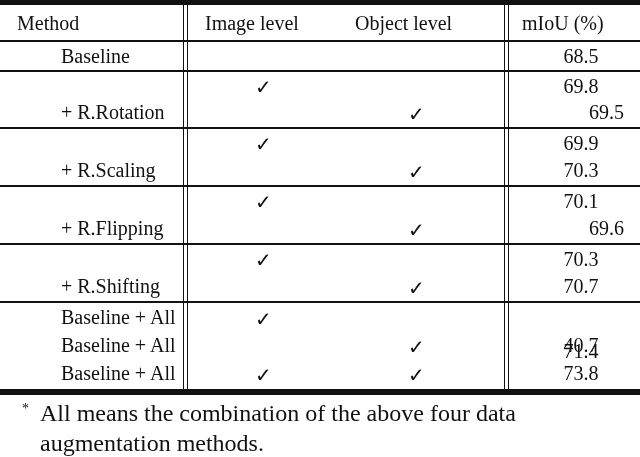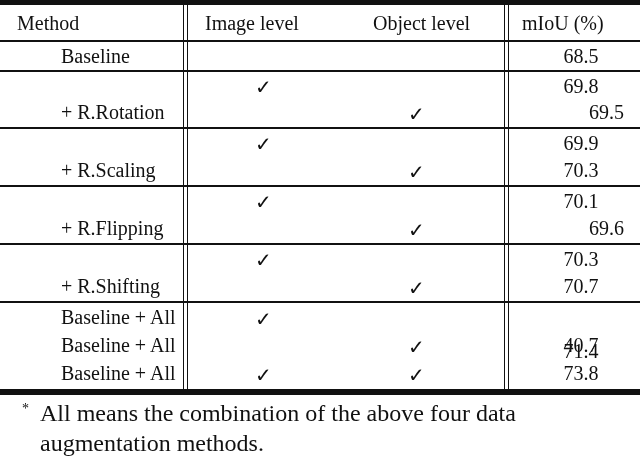--- a/index.html
+++ b/index.html
@@ -12,21 +12,21 @@
     .rule-thin { position: absolute; left: 0; width: 640px; height: 2px; background: #111; }
     .vline { position: absolute; width: 2px; background: #111; }
     .cell { position: absolute; font-size: 20px; line-height: 28px; white-space: nowrap; }
     .method { left: 17px; margin-left: 44px; }
     .col-img { left: 255px; }
     .col-obj { left: 408px; }
     .col-miou { left: 538px; width: 86px; text-align: center; }
     .check { font-family: "DejaVu Sans", sans-serif; font-size: 20px; }
     .hdr-method { left: 17px; }
     .hdr-img { left: 205px; }
-    .hdr-obj { left: 373px; }
+    .hdr-obj { left: 355px; }
     .hdr-miou { left: 522px; width: 118px; text-align: left; }
     .footnote { position: absolute; left: 22px; top: 398px; font-size: 24px; line-height: 30px; width: 612px; }
     .footnote .star { position: absolute; left: 0; top: -4px; font-size: 14px; }
     .footnote .text { display: block; padding-left: 18px; }
   </style>
 </head>
 <body>
 
 <div class="rule-thick" style="top:0;height:5px;"></div>
 <div class="rule-thin" style="top:40px;"></div>

